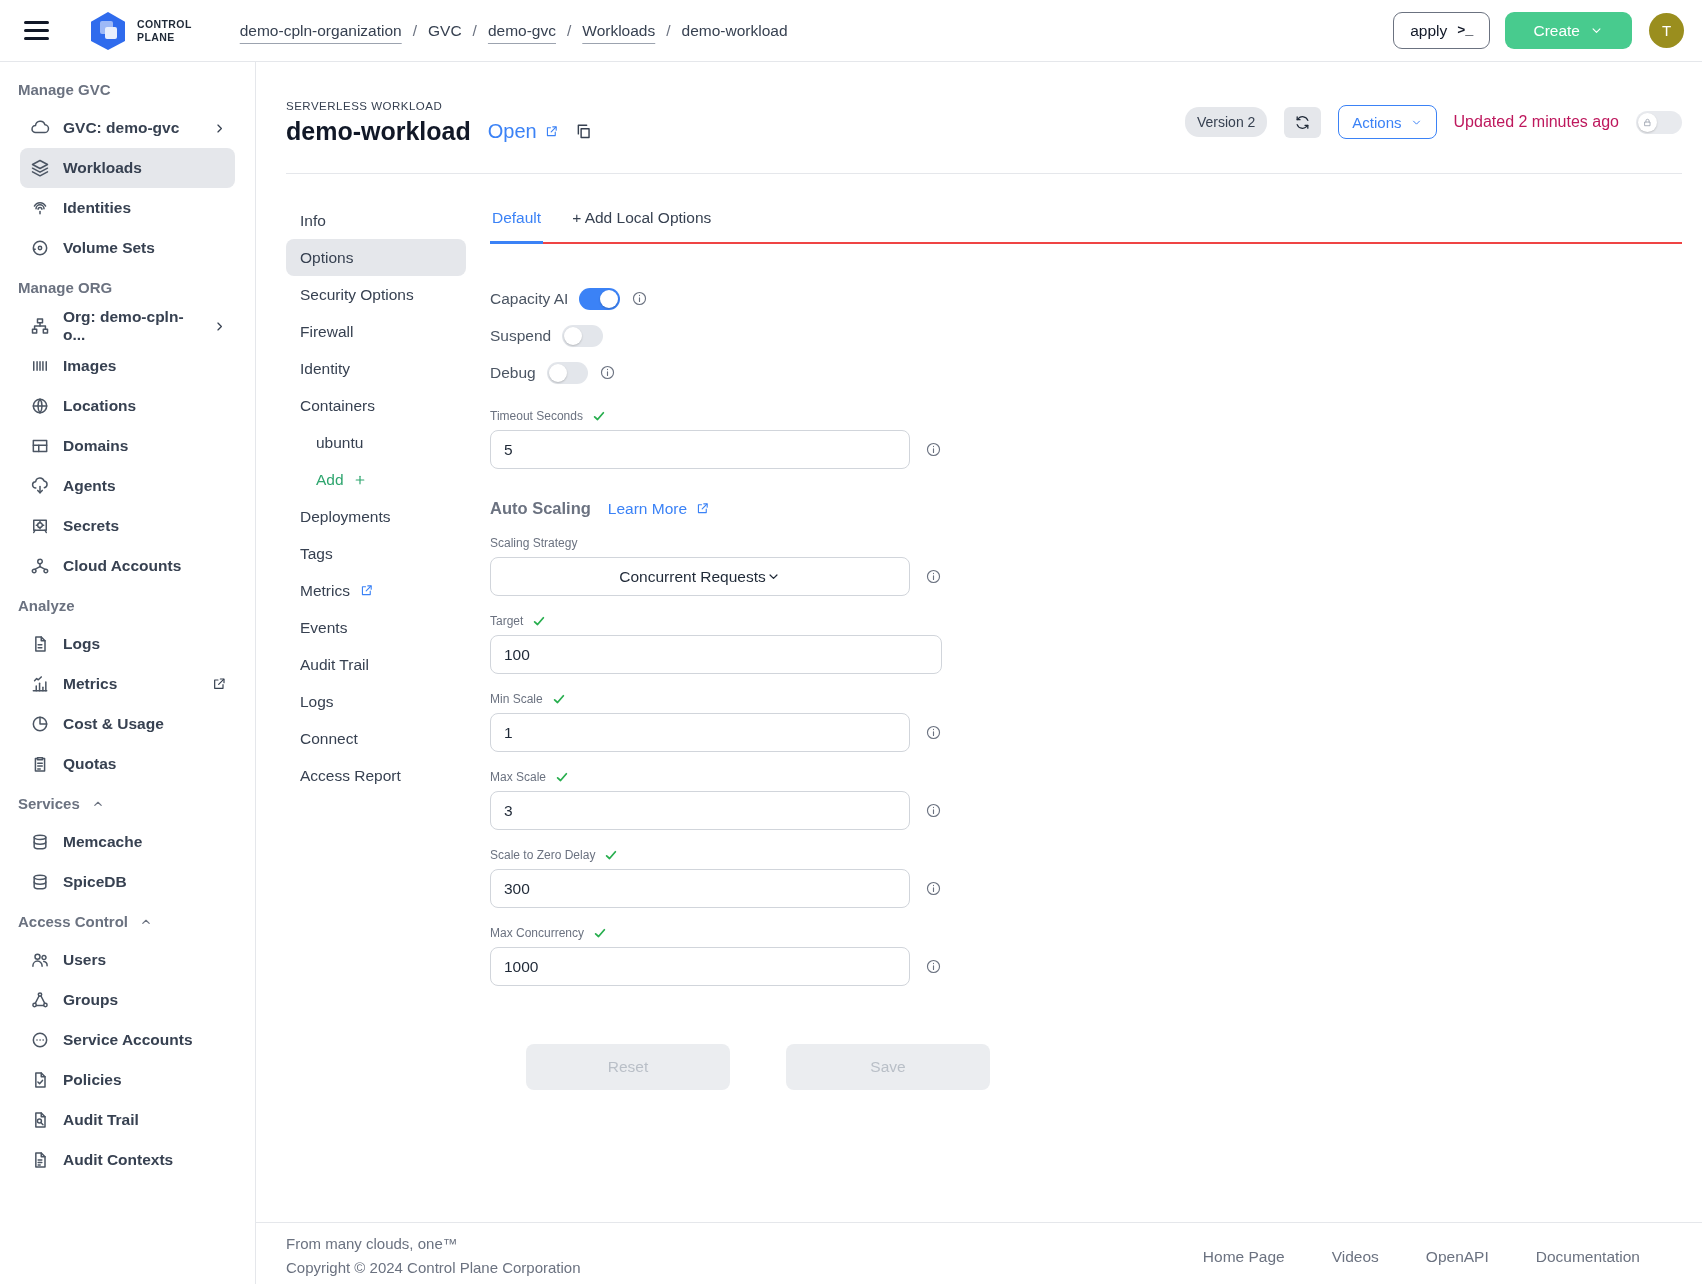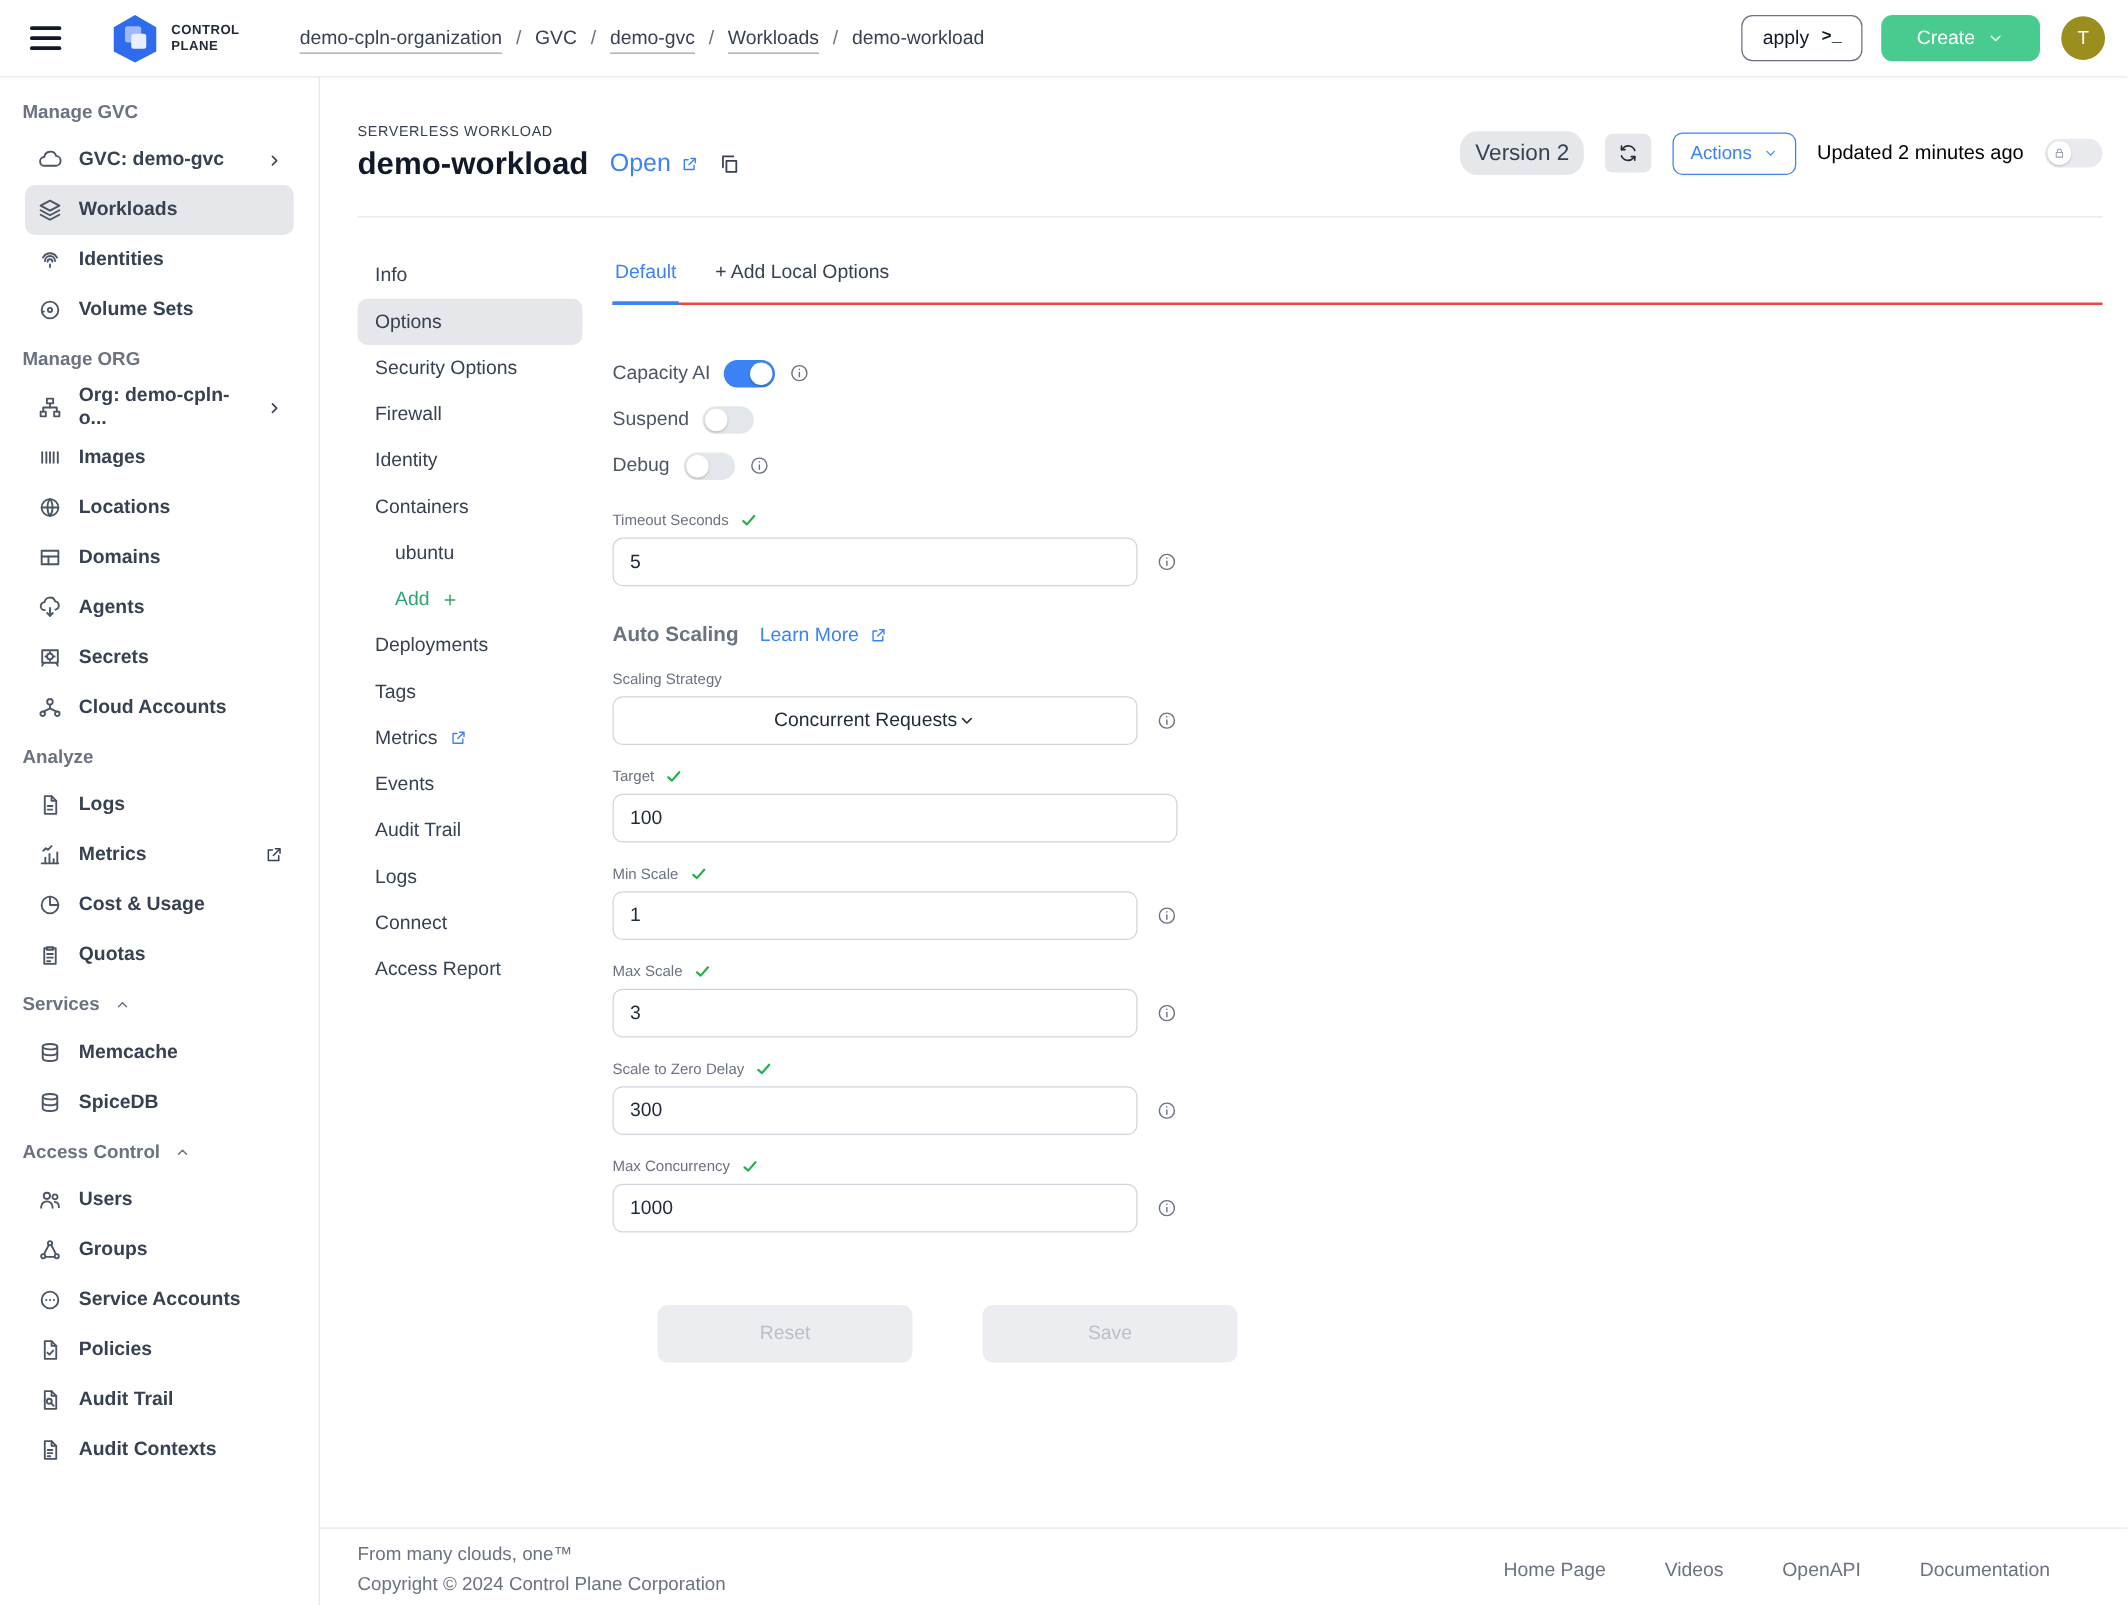--- a/index.html
+++ b/index.html
@@ -48,27 +48,27 @@
 
   
   .main { flex:1; min-width:0; display:flex; flex-direction:column; }
   .wl-header { display:flex; align-items:flex-start; justify-content:space-between; padding:38px 20px 0 30px; }
   .eyebrow { font-size:11.5px; letter-spacing:.5px; color:#374151; margin-bottom:5px; }
   .title-row { display:flex; align-items:center; gap:17px; }
   .wl-title { font-size:25px; font-weight:bold; color:#111827; }
   .open-link { color:var(--accent); font-size:20px; display:flex; gap:7px; align-items:center; cursor:pointer; }
   .copy-icon { color:#374151; cursor:pointer; margin-left:-2px; }
   .wl-right { display:flex; align-items:center; gap:17px; margin-top:5px; }
-  .version-badge { background:#e5e7eb; border-radius:14px; padding:7px 12px; font-size:18px; color:#374151; }
+  .version-badge { background:#e5e7eb; border-radius:14px; padding:7px 12px; font-size:14px; color:#374151; }
   .refresh-btn { background:#e5e7eb; border:none; border-radius:6px; width:37px; height:31px; display:flex;
                  align-items:center; justify-content:center; color:#1f2937; cursor:pointer; }
   .actions-btn { border:1px solid var(--accent); color:var(--accent); border-radius:8px; height:34px; padding:16px 13px;
                  background:#fff; font-size:15px; display:flex; align-items:center; gap:8px; cursor:pointer;
                  font-family:"Liberation Sans",sans-serif; }
-  .updated { font-size:16px; color:#000000; }
+  .updated { font-size:16px; color:#be185d; }
   .lock-toggle { width:46px; height:23px; border-radius:12px; background:#e8eaee; position:relative; cursor:pointer; flex-shrink:0; }
   .lock-knob { width:19px; height:19px; background:#fff; border-radius:50%; position:absolute; left:2px; top:2px;
                display:flex; align-items:center; justify-content:center; color:#9ca3af;
                box-shadow:0 1px 2px rgba(0,0,0,.18); }
   .wl-divider { height:1px; background:#e5e7eb; margin:27px 20px 0 30px; }
 
   .content-row { display:flex; padding:28px 20px 0 30px; }
 
   
   .subnav { width:204px; flex-shrink:0; padding-right:24px; }

